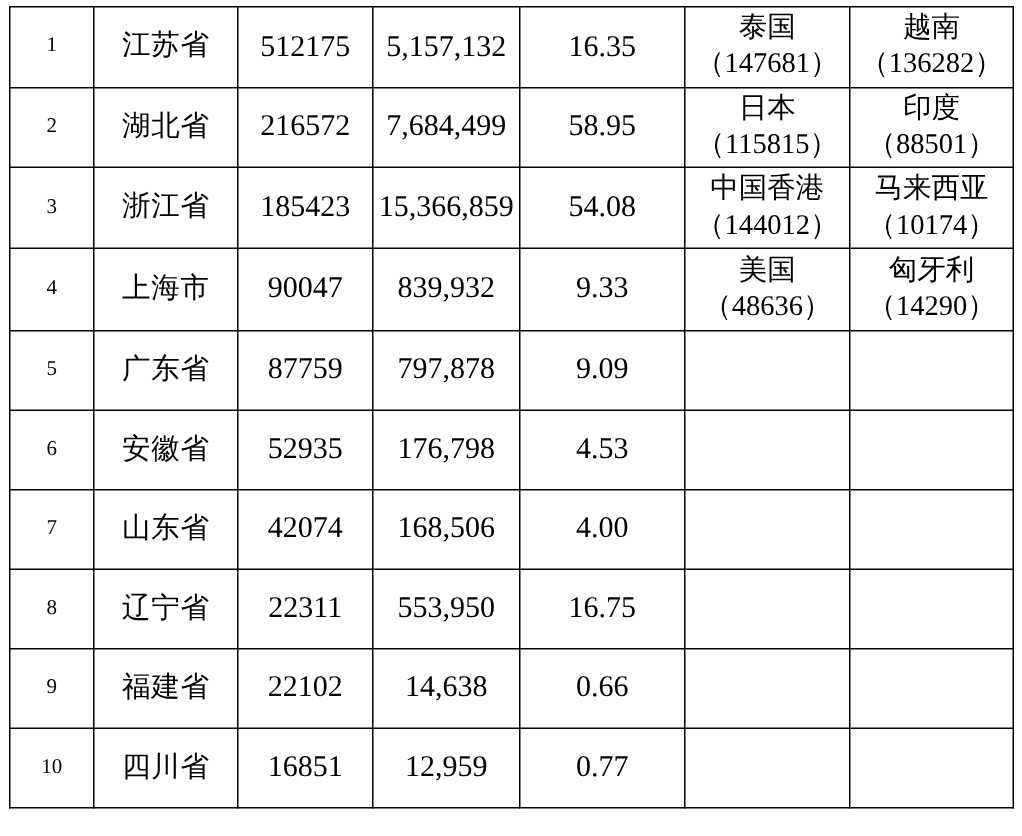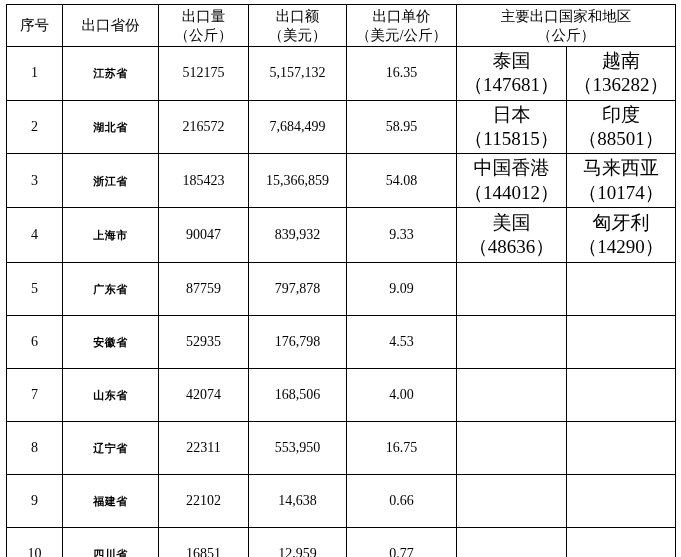--- a/index.html
+++ b/index.html
@@ -47,22 +47,22 @@
     font-size: 14.5px;
     padding: 5px 2px 6px 2px;
   }
   .head-cell .l1 { display: block; white-space: nowrap; }
   .head-cell .l2 { display: block; white-space: nowrap; }
 
   .body-row td { height: 48px; }
   .body-row.tall td { height: 50px; }
 
   .cell-idx   { font-size: 14px; }
-  .cell-prov  { font-size: 11px; letter-spacing: 0.5px; font-weight: bold; }
-  .cell-num   { font-size: 14px; font-family: Liberation Serif, serif; }
+  .cell-prov  { font-size: 19px; letter-spacing: 0.5px; }
+  .cell-num   { font-size: 20px; font-family: Liberation Serif, serif; }
   .dest {
     font-size: 19px;
     line-height: 1.3;
   }
   .dest .name { display: block; white-space: nowrap; }
   .dest .val  { display: block; white-space: nowrap; font-family: Liberation Serif, serif; }
   .empty { }
 </style>
 </head>
 <body>
@@ -72,44 +72,20 @@
     <colgroup>
       <col class="c-idx">
       <col class="c-prov">
       <col class="c-qty">
       <col class="c-amt">
       <col class="c-price">
       <col class="c-dest-a">
       <col class="c-dest-b">
     </colgroup>
     <tbody>
-      <tr>
-        <td class="head-cell">
-          <span class="l1">序号</span>
-        </td>
-        <td class="head-cell">
-          <span class="l1">出口省份</span>
-        </td>
-        <td class="head-cell">
-          <span class="l1">出口量</span>
-          <span class="l2">（公斤）</span>
-        </td>
-        <td class="head-cell">
-          <span class="l1">出口额</span>
-          <span class="l2">（美元）</span>
-        </td>
-        <td class="head-cell">
-          <span class="l1">出口单价</span>
-          <span class="l2">（美元/公斤）</span>
-        </td>
-        <td class="head-cell" colspan="2">
-          <span class="l1">主要出口国家和地区</span>
-          <span class="l2">（公斤）</span>
-        </td>
-      </tr>
 
       <tr class="body-row">
         <td class="cell-idx">1</td>
         <td class="cell-prov">江苏省</td>
         <td class="cell-num">512175</td>
         <td class="cell-num">5,157,132</td>
         <td class="cell-num">16.35</td>
         <td class="dest">
           <span class="name">泰国</span>
           <span class="val">（147681）</span>

